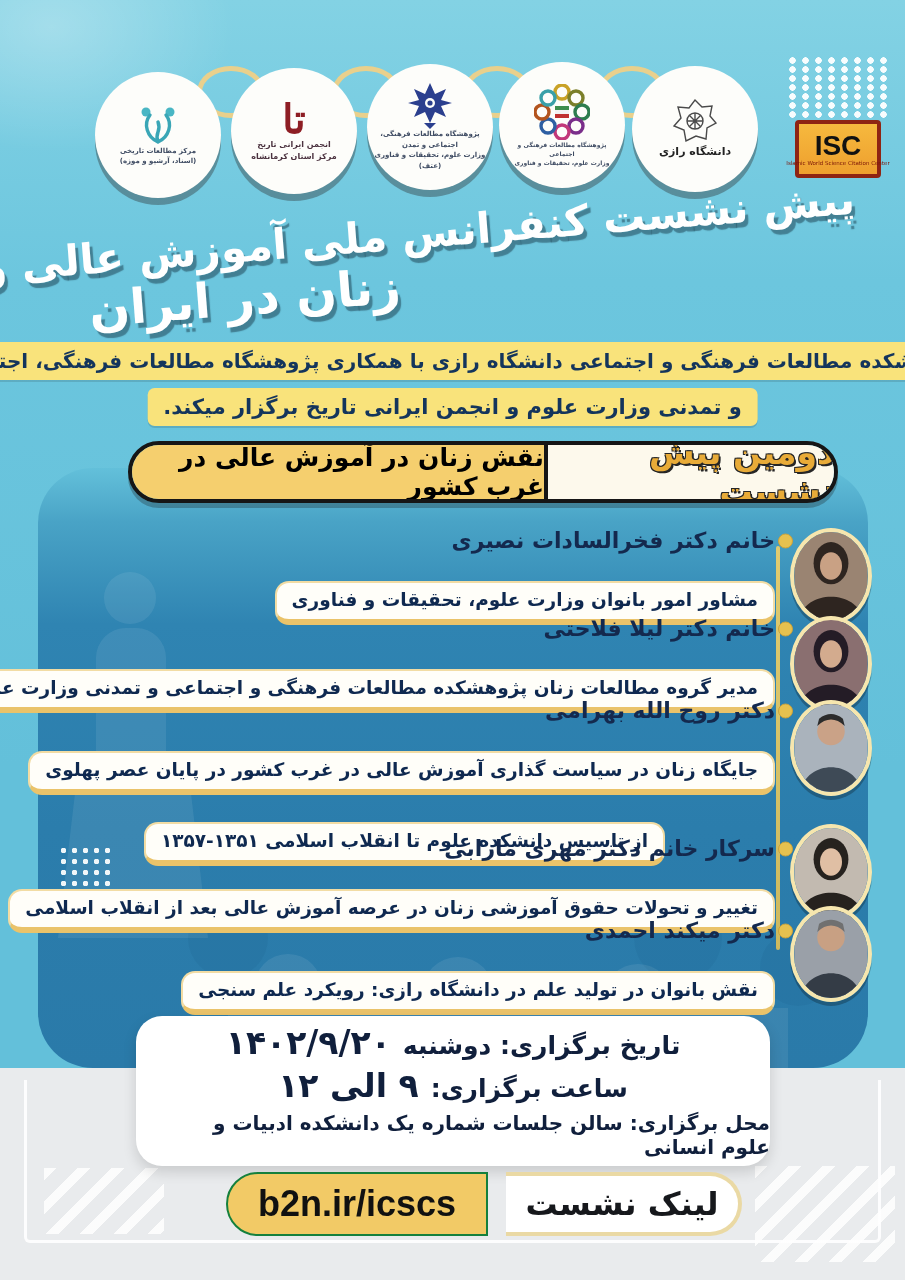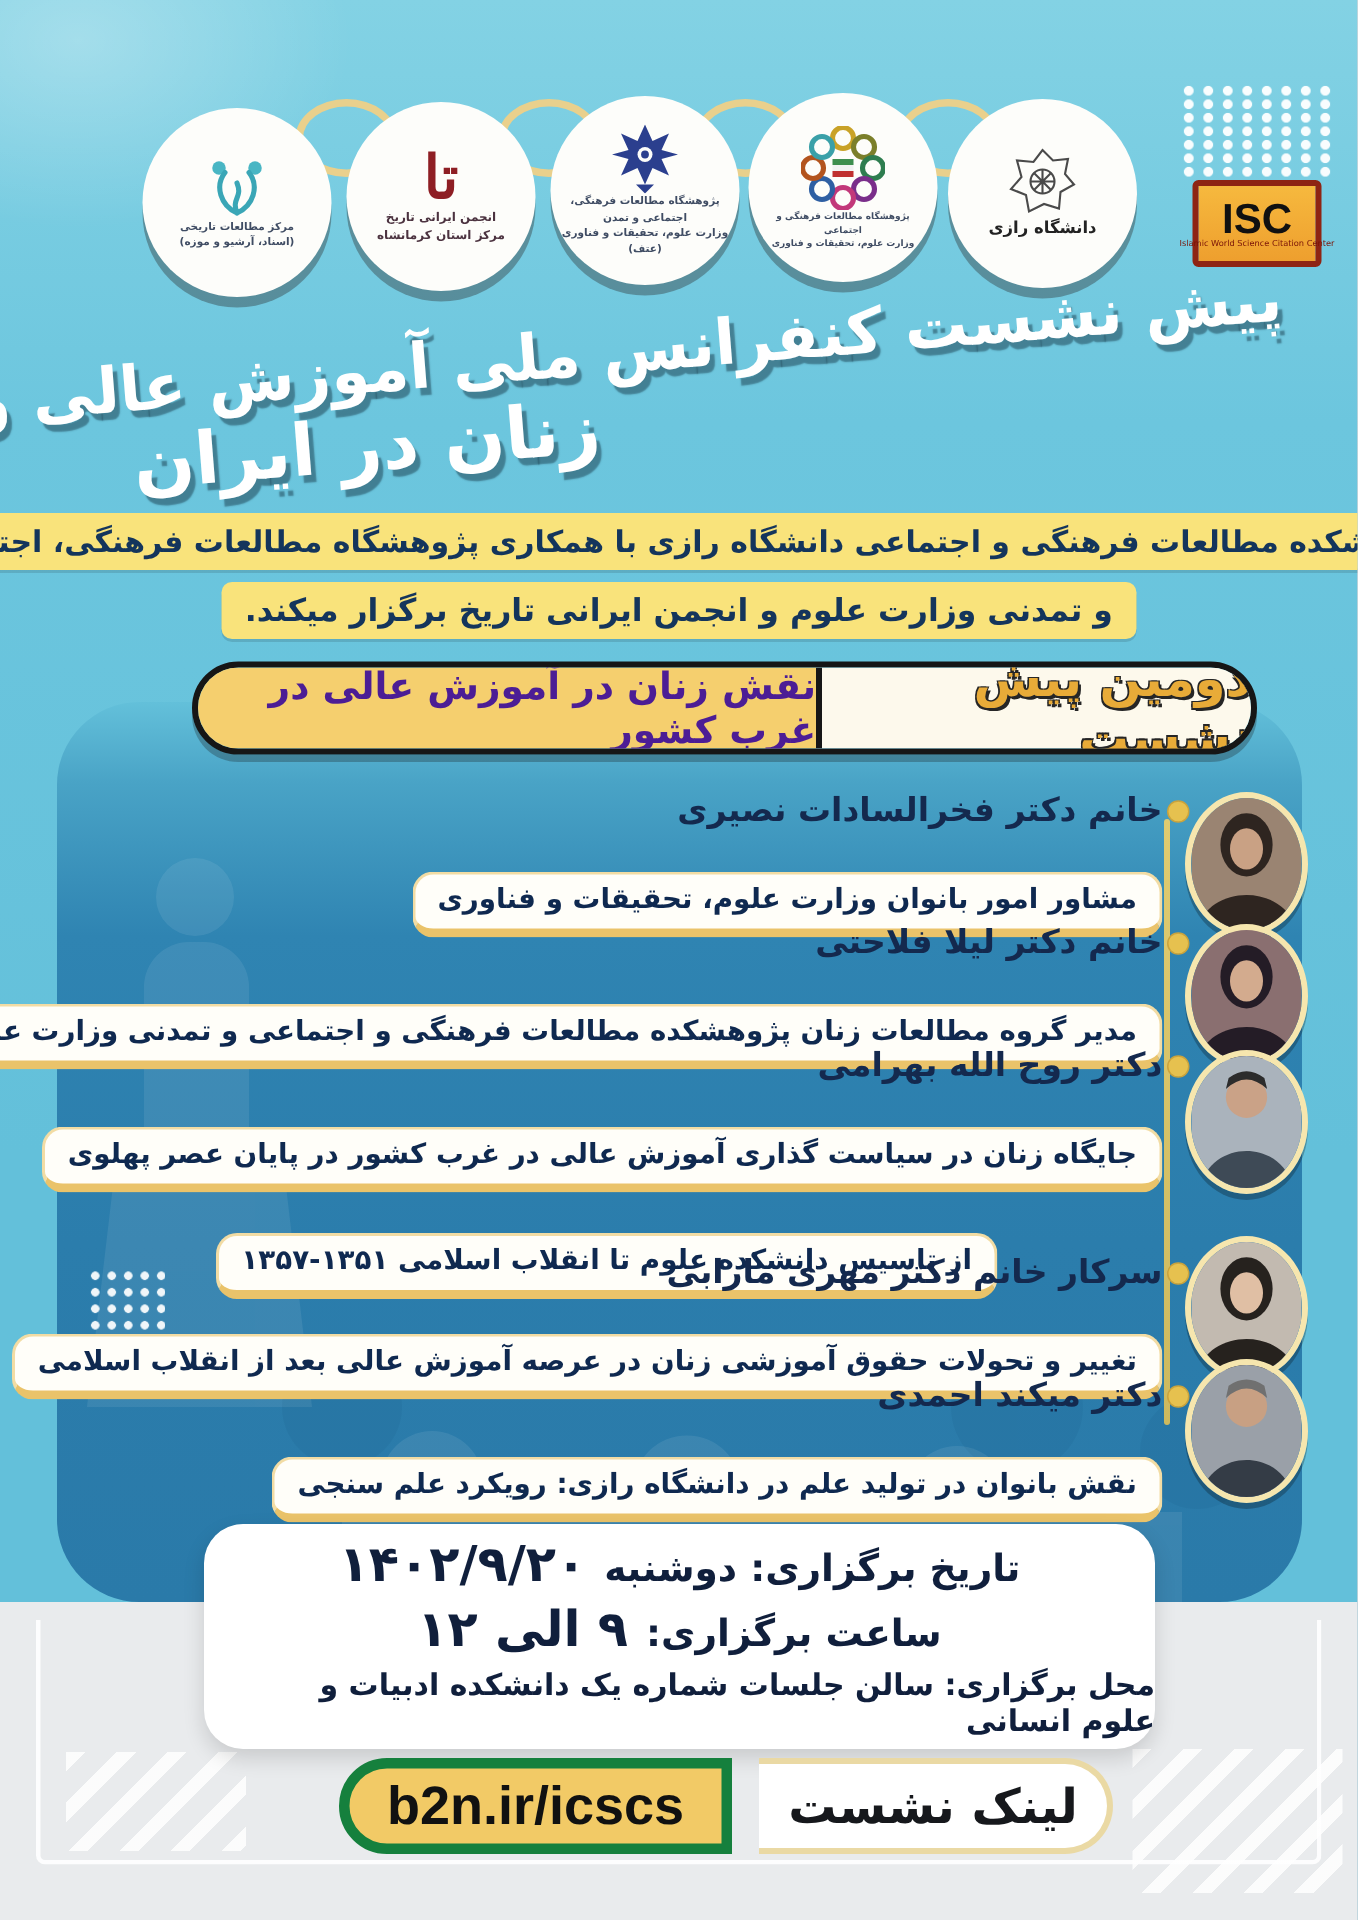--- a/index.html
+++ b/index.html
@@ -55,21 +55,21 @@
   .ribbon.r1{top:342px;font-size:20px;}
   .ribbon.r2{top:388px;font-size:21px;}
   
   .banner{position:absolute;left:128px;top:441px;width:710px;height:62px;display:flex;direction:rtl;
           border:4px solid #161616;border-radius:32px;overflow:hidden;z-index:6;
           box-shadow:0 5px 0 rgba(20,20,20,.28);box-sizing:border-box;}
   .banner-badge{flex:0 0 286px;background:#fdf9ec;display:flex;align-items:center;justify-content:center;
           border-left:4px solid #161616;font-size:33px;font-weight:bold;color:#e8ab38;
           text-shadow:2px 2px 0 #262626,-1px -1px 0 #262626,1px -1px 0 #262626,-1px 1px 0 #262626;}
   .banner-topic{flex:1;background:#f5cf6e;display:flex;align-items:center;justify-content:center;
-          font-size:25px;font-weight:bold;color:#4c1d95;}
+          font-size:25px;font-weight:bold;color:#000000;}
   
   .timeline{position:absolute;left:776px;top:546px;width:4px;height:404px;border-radius:3px;z-index:3;
             background:linear-gradient(180deg,#e0cb70,#cdb95e);}
   .spk{position:absolute;right:130px;width:645px;display:flex;flex-direction:column;align-items:flex-start;
        gap:27px;direction:rtl;z-index:4;}
   .spk-name{font-size:22px;font-weight:bold;color:#14294e;position:relative;line-height:1.2;}
   .spk-name::after{content:'';position:absolute;right:-18px;top:50%;transform:translateY(-50%);
        width:13px;height:13px;border-radius:50%;background:#e6c14f;border:1px solid #caa33c;}
   .pill{background:#fffef9;border:2px solid #f2dca4;border-bottom:6px solid #eac36a;border-radius:14px;
         padding:5px 15px 6px;font-size:18.5px;font-weight:bold;color:#0f2950;white-space:nowrap;line-height:1.35;}
@@ -79,21 +79,21 @@
   
   .infobox{position:absolute;left:136px;top:1016px;width:634px;height:150px;background:#fff;border-radius:26px;
            box-shadow:0 6px 14px rgba(0,0,0,.14);display:flex;flex-direction:column;align-items:center;
            justify-content:center;gap:4px;direction:rtl;color:#101f3c;z-index:6;}
   .info-line{font-weight:bold;display:flex;align-items:baseline;gap:12px;}
   .info-line .lbl{font-size:25px;}
   .info-line .num{font-size:33px;letter-spacing:2px;}
   .info-line.venue{font-size:20px;margin-top:2px;padding-left:24px;}
   
   .linkpill{position:absolute;left:226px;top:1172px;width:516px;height:64px;display:flex;z-index:6;}
-  .link-url{width:262px;background:#f2ca66;border:7px solid #15803d;border-radius:32px 0 0 32px;
+  .link-url{width:262px;background:#f2ca66;border:2px solid #15803d;border-radius:32px 0 0 32px;
             display:flex;align-items:center;justify-content:center;box-sizing:border-box;
             font-family:"Liberation Sans",sans-serif;font-weight:bold;font-size:36px;color:#111;}
   .link-label{flex:1;background:#fff;border:4px solid #ead9a4;border-left:none;border-radius:0 32px 32px 0;
             display:flex;align-items:center;justify-content:center;box-sizing:border-box;direction:rtl;
             font-size:32px;font-weight:bold;color:#16181c;margin-left:18px;}
 </style>
 </head>
 <body>
 
 <div class="poster">

